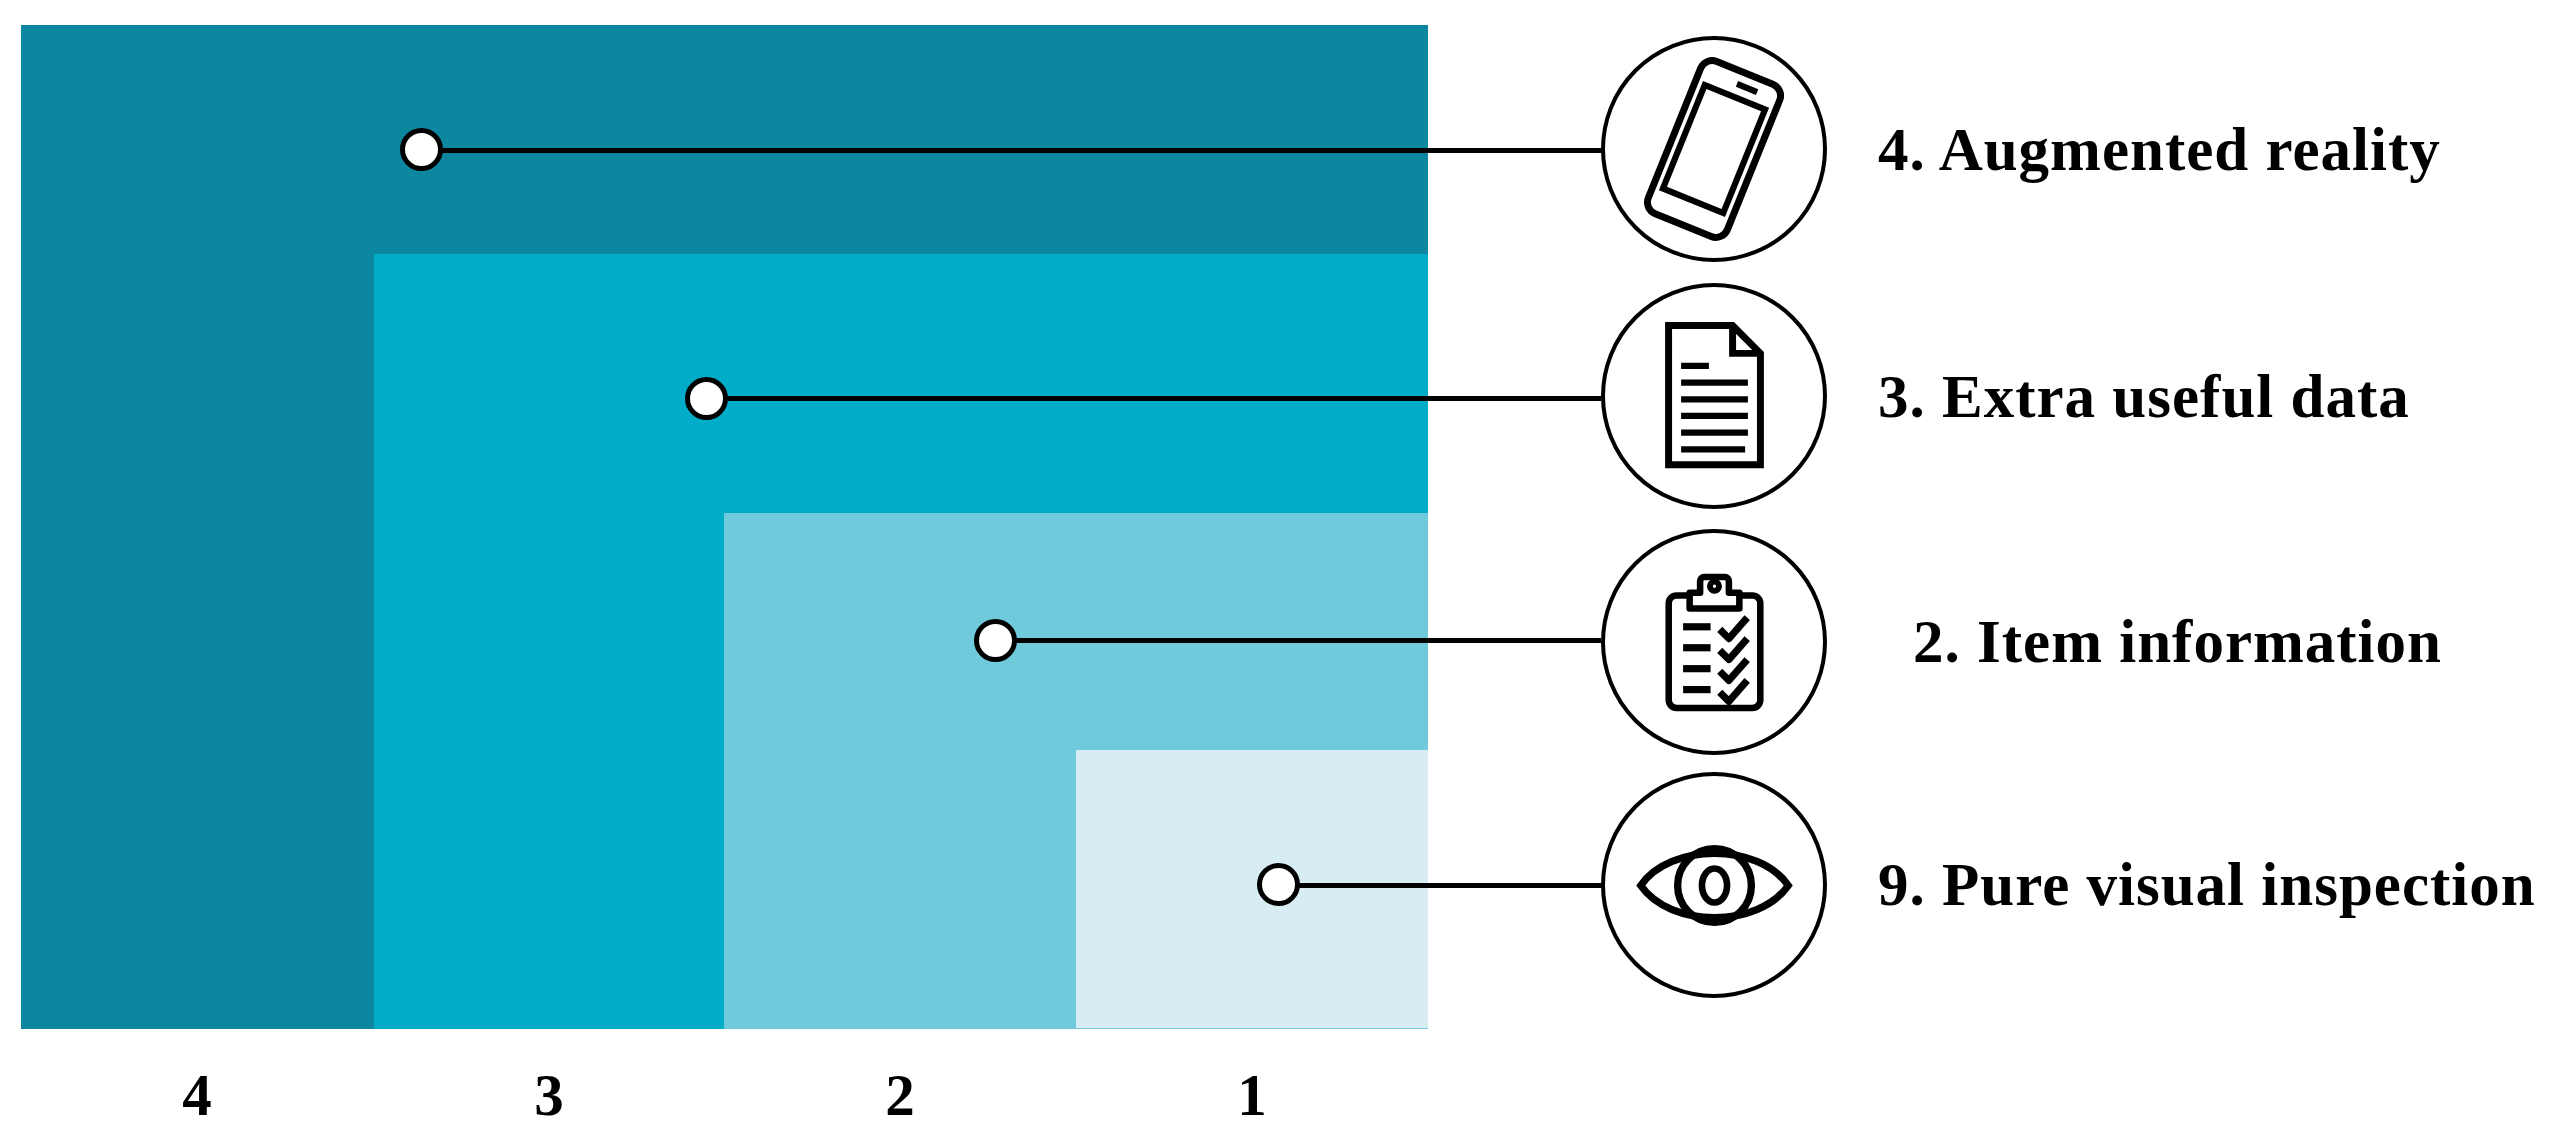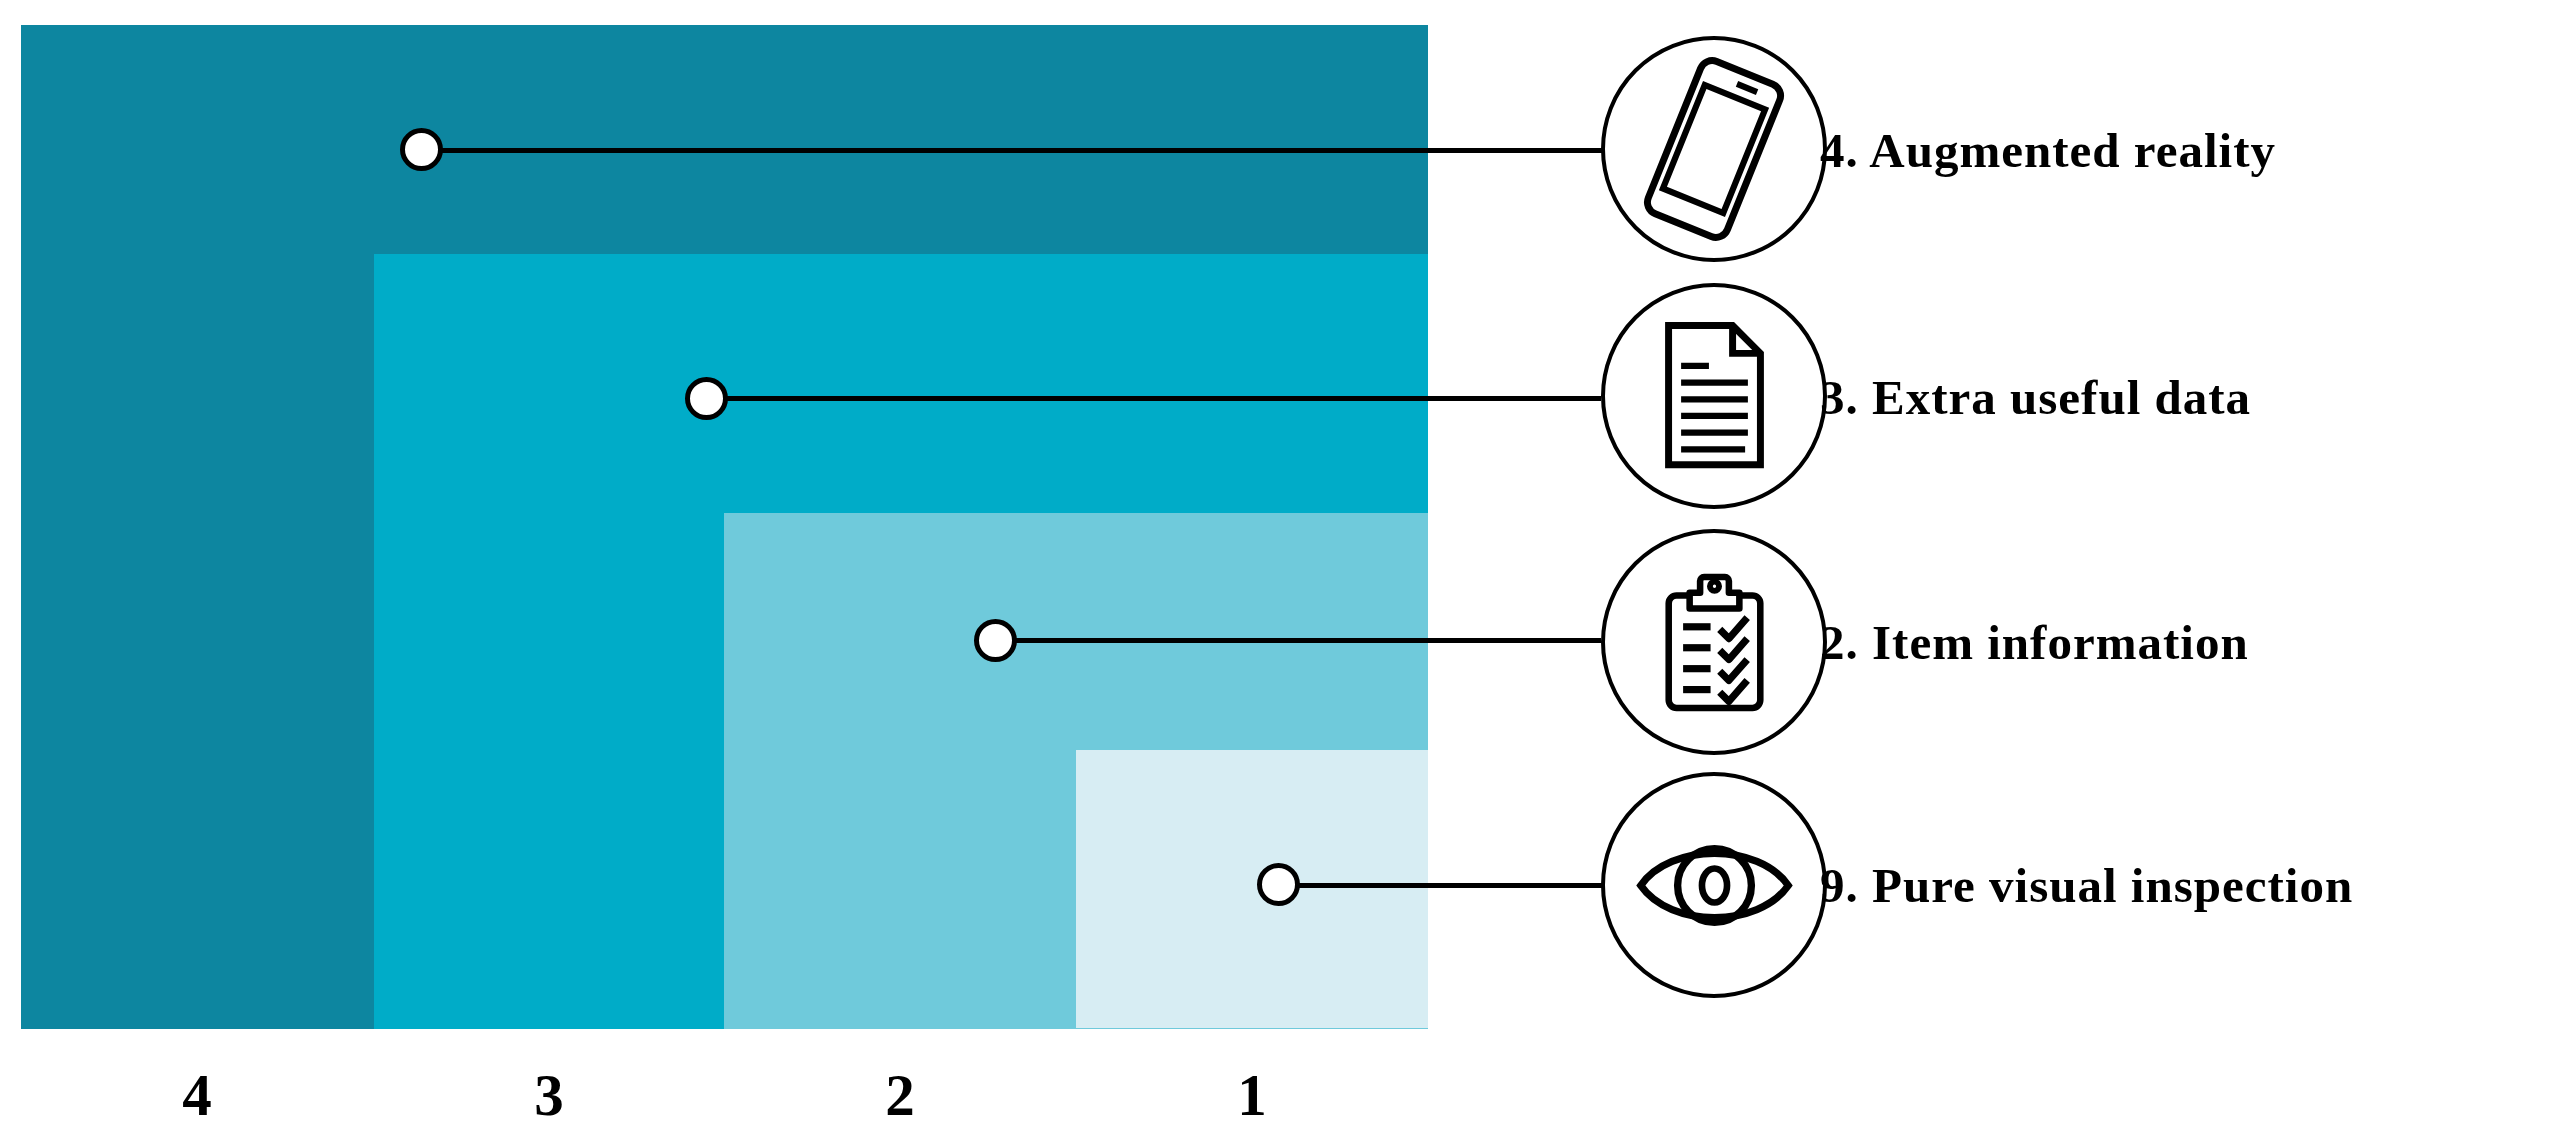--- a/index.html
+++ b/index.html
@@ -32,25 +32,25 @@
   .ic{position:absolute;width:218px;height:218px;background:#fff;
       border:4.9px solid #000;border-radius:50%;
       display:flex;align-items:center;justify-content:center;}
   #circ4{left:1601px;top:36px;}
   #circ3{left:1601px;top:283px;}
   #circ2{left:1601px;top:529px;}
   #circ1{left:1601px;top:772px;}
 
   .ic svg{display:block;}
 
-  .lbl{position:absolute;left:1820px;height:78px;display:flex;align-items:center;
-       font-weight:bold;font-size:49px;color:#000;white-space:nowrap;letter-spacing:1px;}
+  .lbl{position:absolute;left:1878px;height:78px;display:flex;align-items:center;
+       font-weight:bold;font-size:61px;color:#000;white-space:nowrap;letter-spacing:1px;}
   #lbl4{top:111px;}
   #lbl3{top:358px;}
-  #lbl2{top:603px;}
+  #lbl2{top:603px;margin-left:35px;}
   #lbl1{top:846px;}
 
   .axis{position:absolute;top:1061px;width:118px;text-align:center;
         font-weight:bold;font-size:59px;color:#000;}
   #ax4{left:138px;}
   #ax3{left:490px;}
   #ax2{left:841px;}
   #ax1{left:1193px;}
 </style>
 </head>

